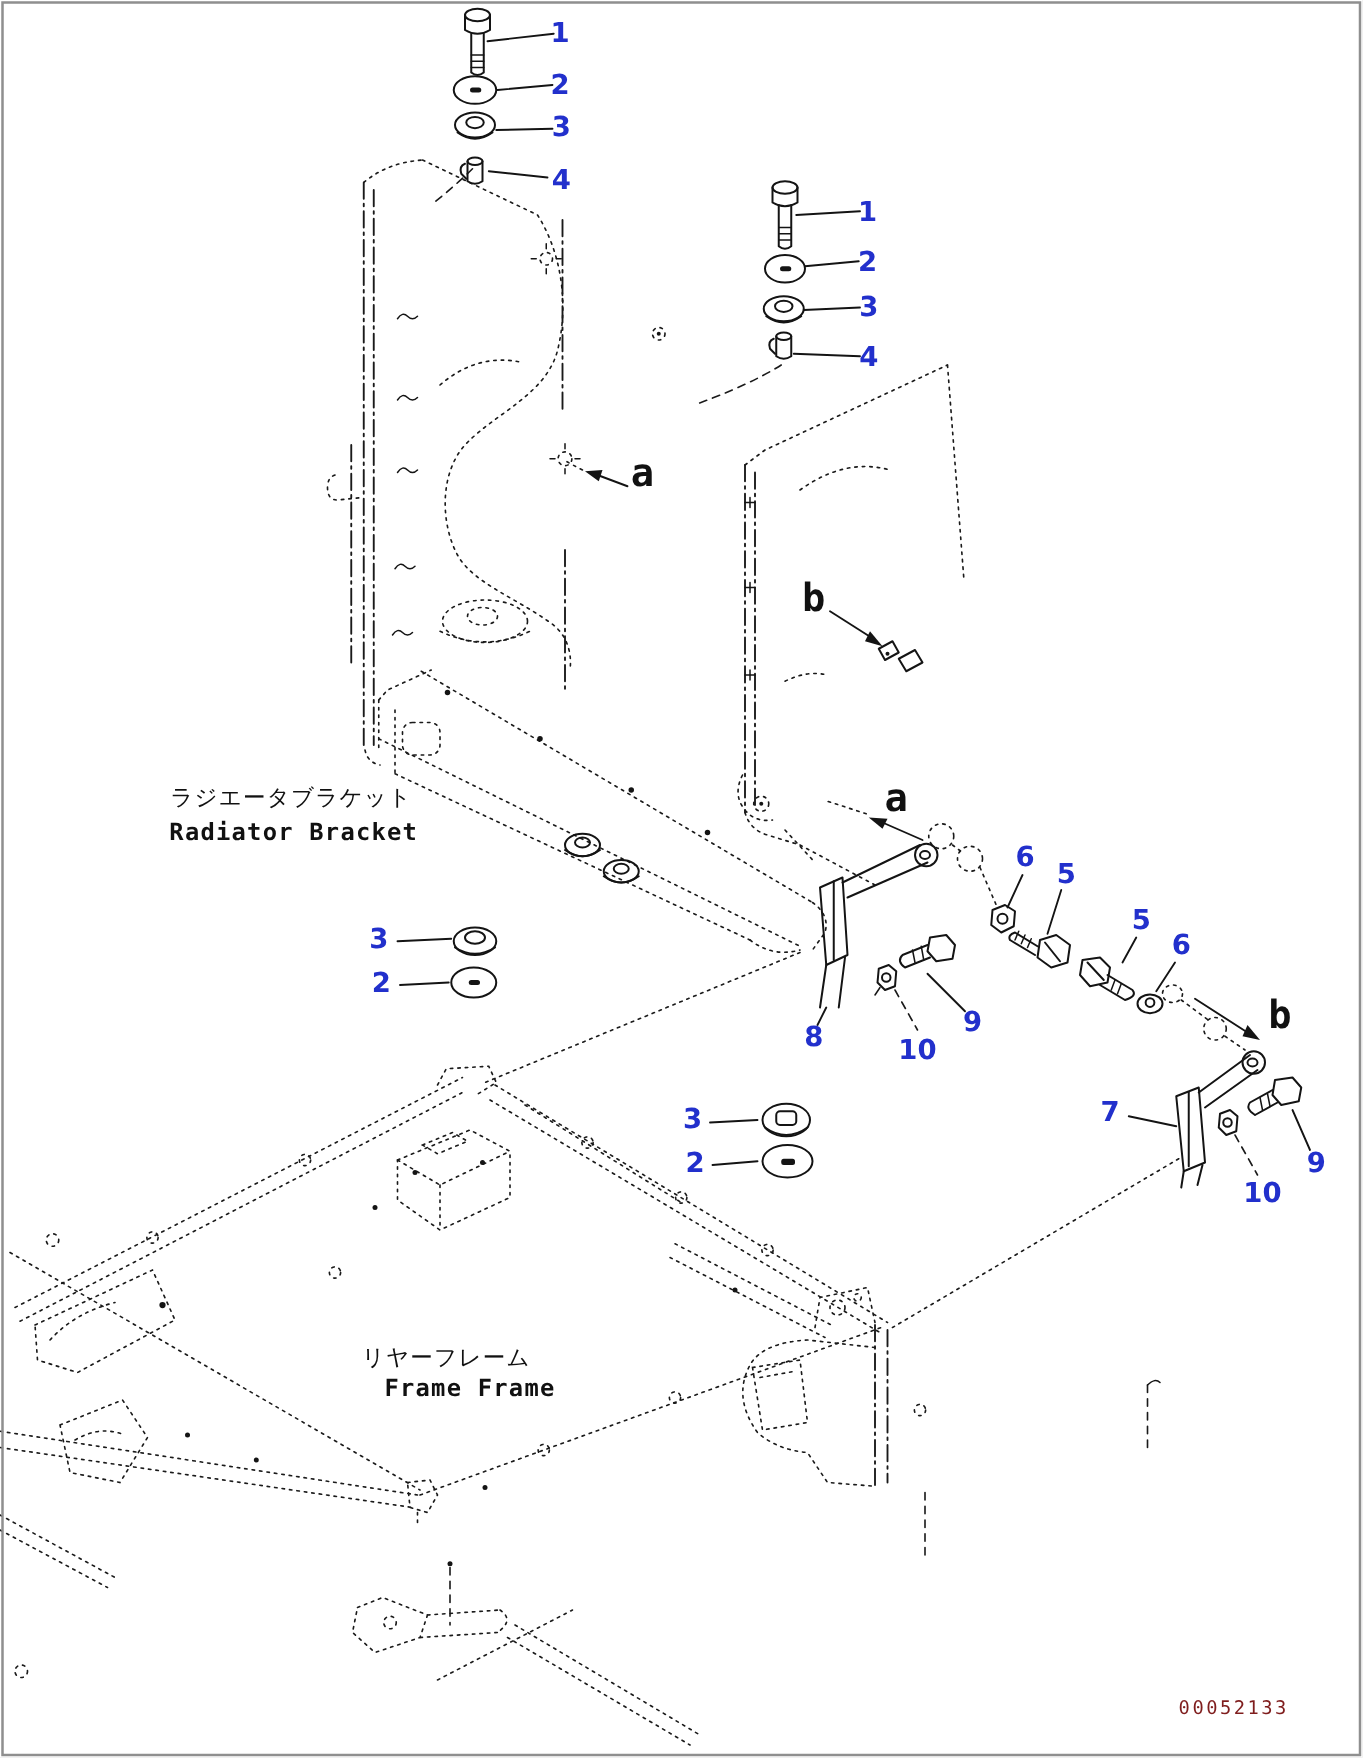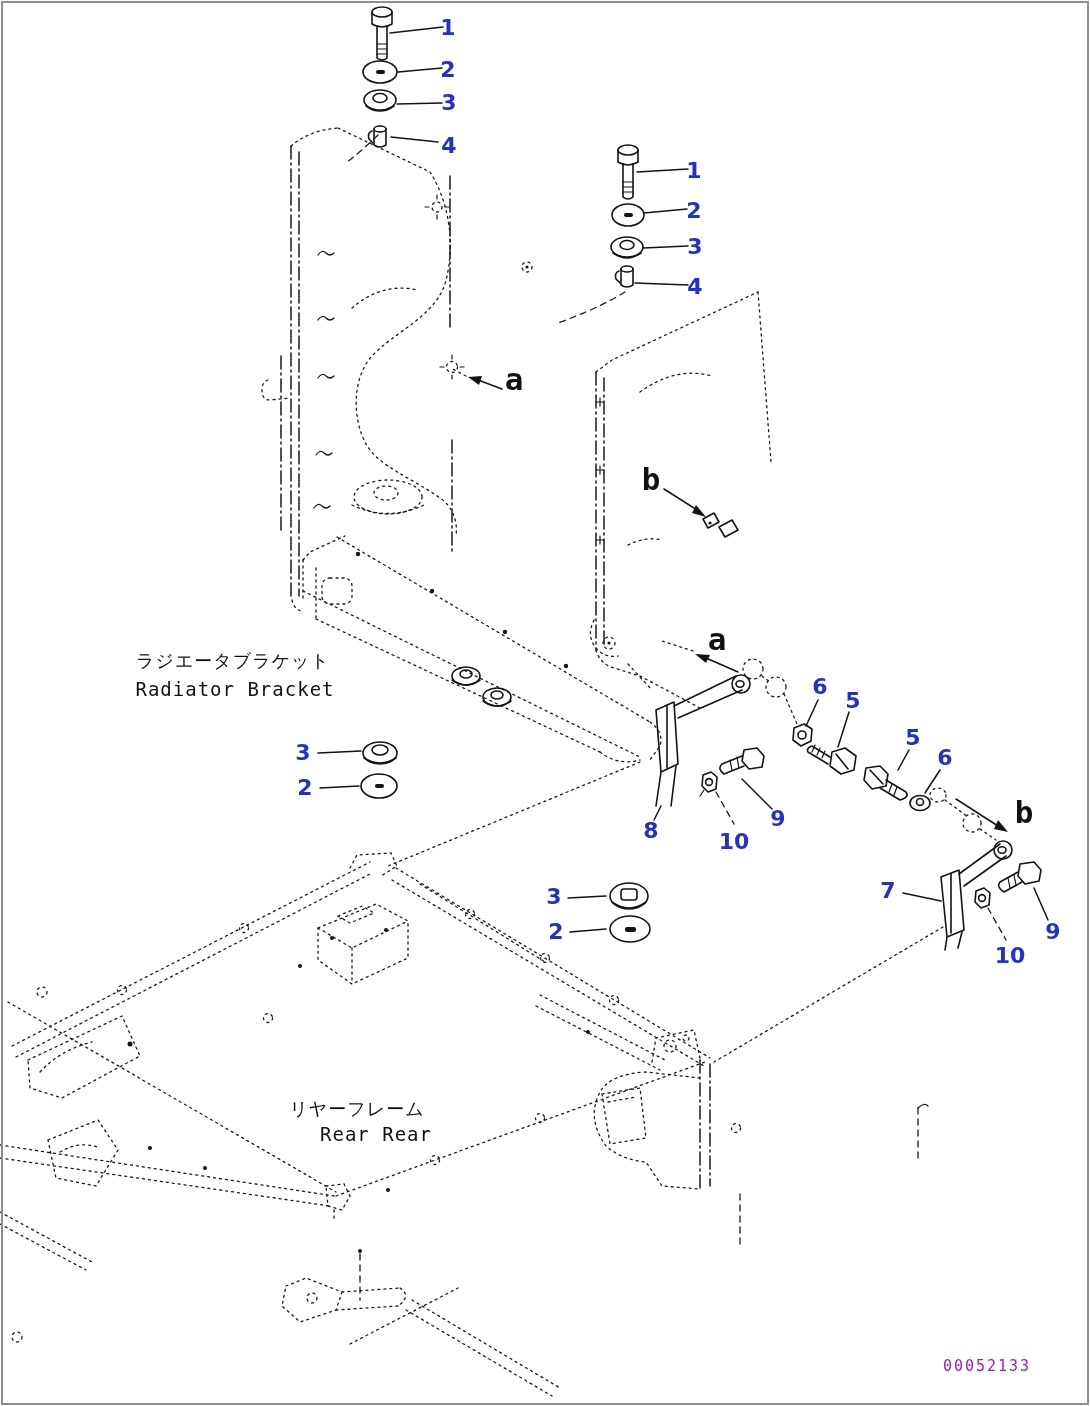--- a/index.html
+++ b/index.html
@@ -15,24 +15,24 @@
   .dh {stroke:#1a1a1a;fill:none;stroke-width:1.3;stroke-dasharray:6 5;stroke-linecap:round;}
   .dd {stroke:#1a1a1a;fill:none;stroke-width:1.5;stroke-dasharray:13 4 2 4;stroke-linecap:round;}
   .f  {fill:#141414;stroke:none;}
   .lead{stroke:#141414;fill:none;stroke-width:1.5;stroke-linecap:round;}
   
   .callout{position:absolute;transform:translate(-50%,-50%);
            font:bold 22px "DejaVu Sans",sans-serif;color:#2230cc;white-space:nowrap;}
   .marker{position:absolute;transform:translate(-50%,-50%);
           font:bold 31px "DejaVu Sans Mono",monospace;color:#111;}
   .plabel{position:absolute;transform:translate(-50%,-50%);white-space:nowrap;
-          font:18px "DejaVu Sans Mono","DejaVu Sans",monospace;color:#111;letter-spacing:1px;margin-top:23px;}
-  .plabel.en{font-size:19px;}
+          font:18px "DejaVu Sans Mono","DejaVu Sans",monospace;color:#111;letter-spacing:1px;}
+  .plabel.en{font-size:19px;font-weight:bold;}
   .dwg{position:absolute;transform:translate(-50%,-50%);white-space:nowrap;
-       font:15px "DejaVu Sans Mono",monospace;color:#a21caf;letter-spacing:2px;}
+       font:15px "DejaVu Sans Mono",monospace;color:#7f1d1d;letter-spacing:2px;}
 </style>
 </head>
 <body>
 
 <div class="stage">
 
   <svg class="art" width="1090" height="1406" viewBox="0 0 1090 1406">
 
     <g>
       <path class="dd" d="M291,146 V600"></path>
@@ -385,18 +385,18 @@
   <div class="callout" style="left:1010px;top:955px">10</div>
 
   <div class="marker" style="left:514px;top:379px">a</div>
   <div class="marker" style="left:717px;top:639px">a</div>
   <div class="marker" style="left:651px;top:479px">b</div>
   <div class="marker" style="left:1024px;top:812px">b</div>
 
   <div class="plabel" style="left:233px;top:638px">ラジエータブラケット</div>
   <div class="plabel en" style="left:235px;top:666px">Radiator Bracket</div>
   <div class="plabel" style="left:357px;top:1086px">リヤーフレーム</div>
-  <div class="plabel en" style="left:376px;top:1111px">Rear Rear</div>
+  <div class="plabel en" style="left:376px;top:1111px">Frame Frame</div>
 
   <div class="dwg" style="left:987px;top:1366px">00052133</div>
 
   <div class="frame-border"></div>
 </div>
 
 </body></html>

